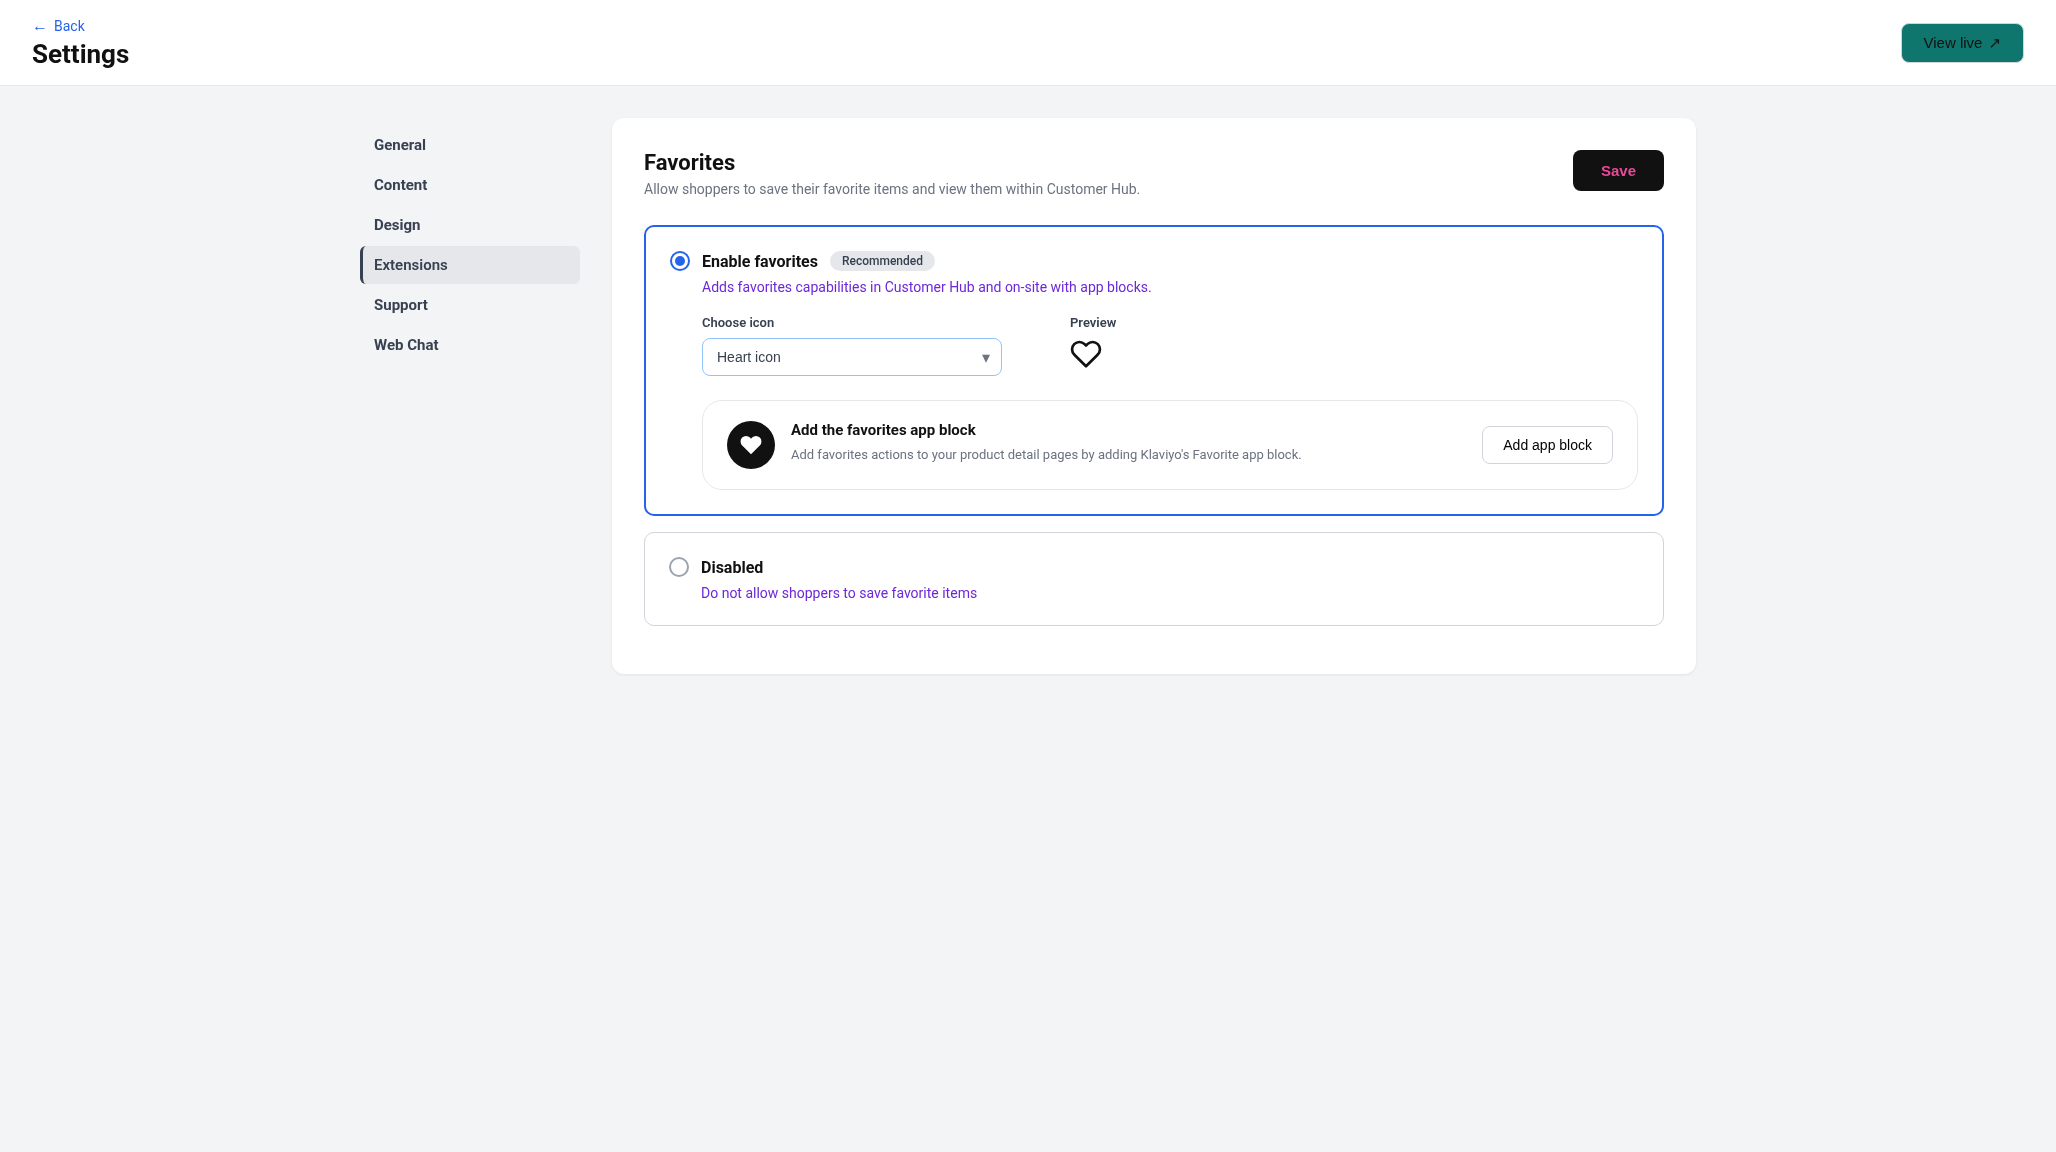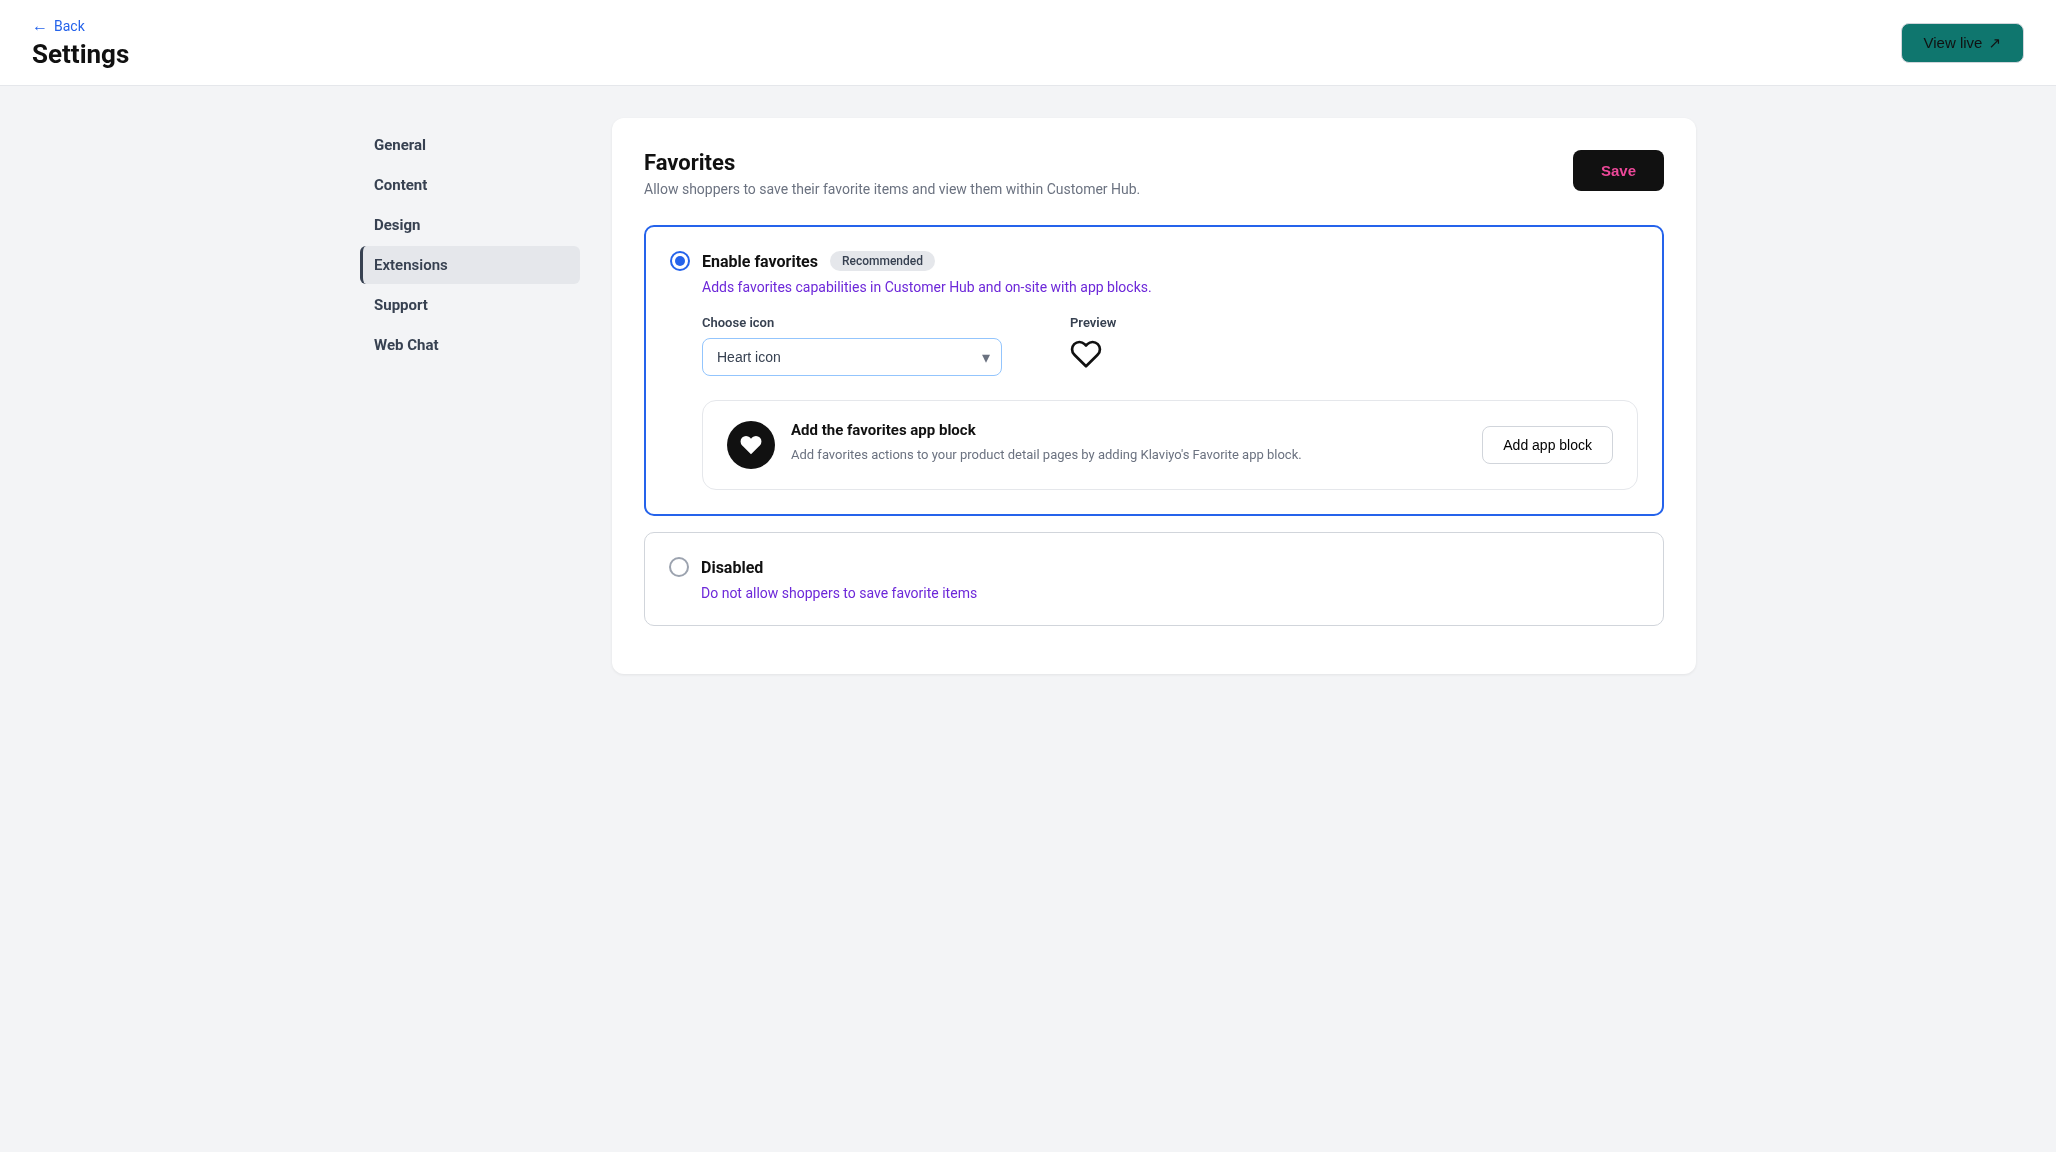--- a/index.html
+++ b/index.html
@@ -224,21 +224,21 @@
       color: #374151;
     }
     .preview-heart {
       font-size: 28px;
       color: #111;
       line-height: 1;
     }
     .app-block-card {
       background: #fff;
       border: 1.5px solid #e5e7eb;
-      border-radius: 14px;
+      border-radius: 20px;
       padding: 20px 24px;
       display: flex;
       align-items: flex-start;
       gap: 16px;
       margin-left: 32px;
     }
     .heart-icon-circle {
       width: 48px;
       height: 48px;
       background: #111;

